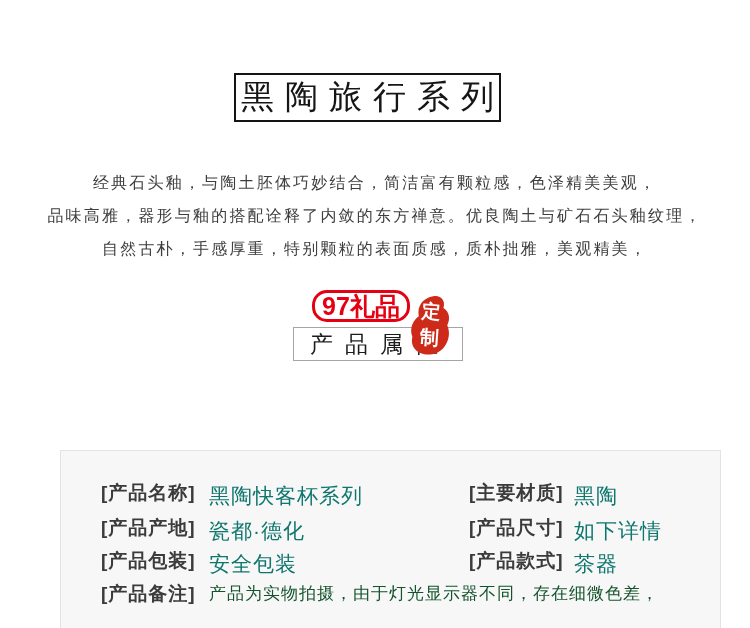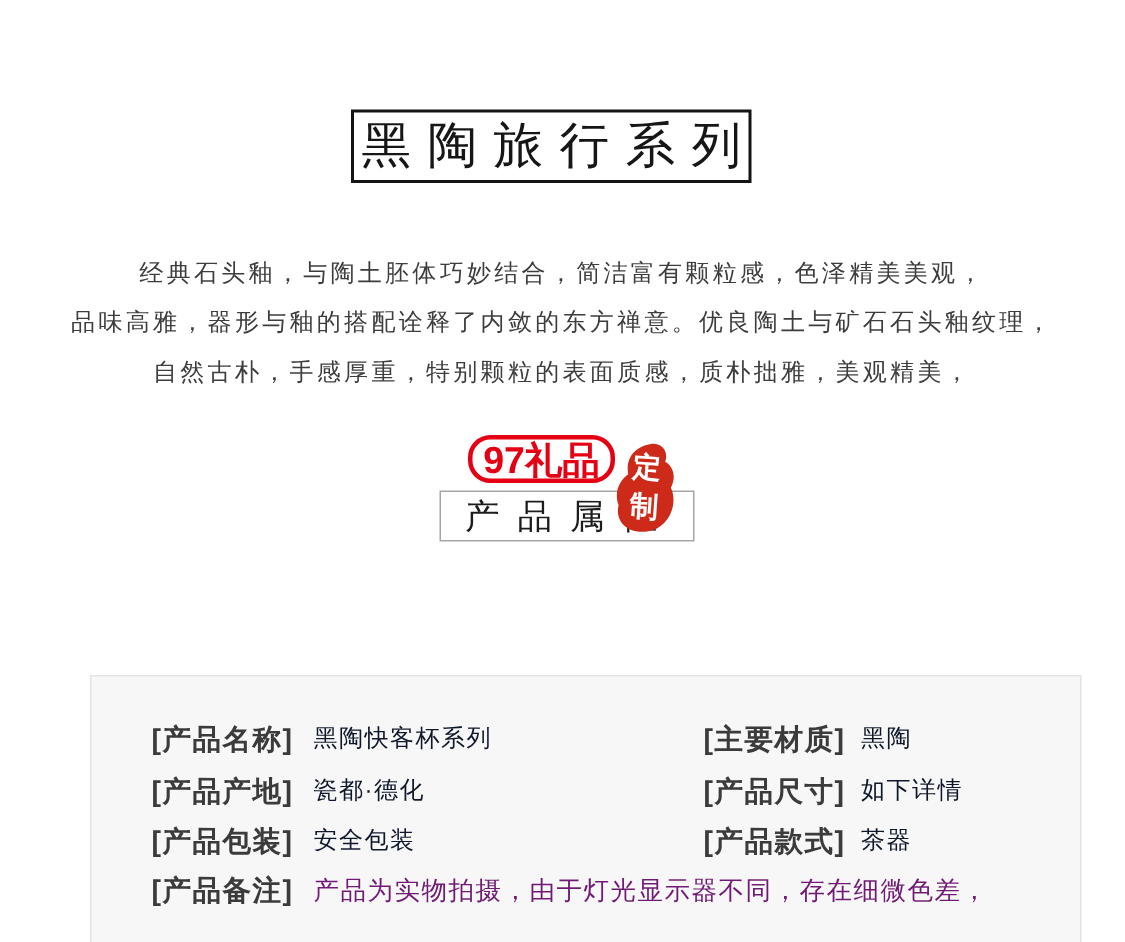--- a/index.html
+++ b/index.html
@@ -24,22 +24,22 @@
                   border:1px solid #a5a5a5;background:#ffffff;z-index:1;
                   display:flex;align-items:center;}
   .attr-title-box span{font-size:23px;color:#1c1c1c;letter-spacing:12px;padding-left:16px;white-space:nowrap;}
   .seal{position:absolute;left:407px;top:294px;z-index:4;transform:rotate(4deg);}
 
   
   .panel{position:absolute;left:60px;top:402px;width:661px;height:198px;
          background:#f7f7f7;border:1px solid #e3e3e3;box-sizing:border-box;margin-top:48px;}
   .row{position:absolute;height:26px;white-space:nowrap;}
   .lab{position:absolute;font-size:19px;font-weight:600;color:#3b3b3b;letter-spacing:1px;}
-  .val{position:absolute;font-size:16px;color:#0f172a;letter-spacing:1px;top:2px;}
-  .remark-line{position:absolute;left:148px;font-size:17px;color:#701a75;letter-spacing:1px;white-space:nowrap;}
+  .val{position:absolute;font-size:21px;color:#0f766e;letter-spacing:1px;top:2px;}
+  .remark-line{position:absolute;left:148px;font-size:17px;color:#14532d;letter-spacing:1px;white-space:nowrap;}
 </style>
 </head>
 <body>
 
 <div class="page">
 
   <div class="title-box">
     <span>黑陶旅行系列</span>
   </div>
 

